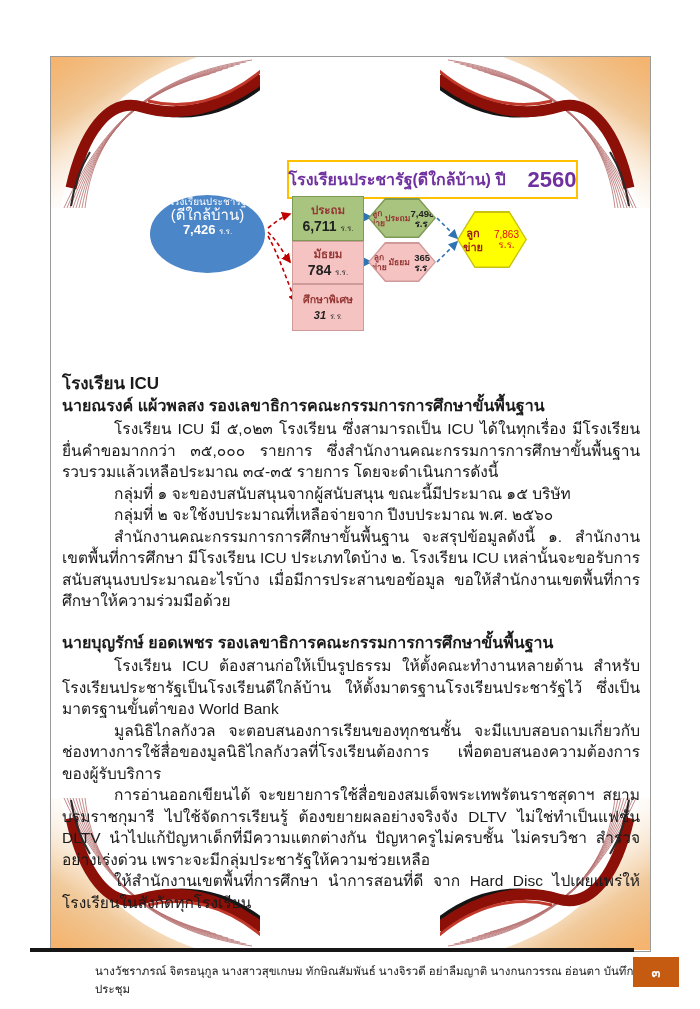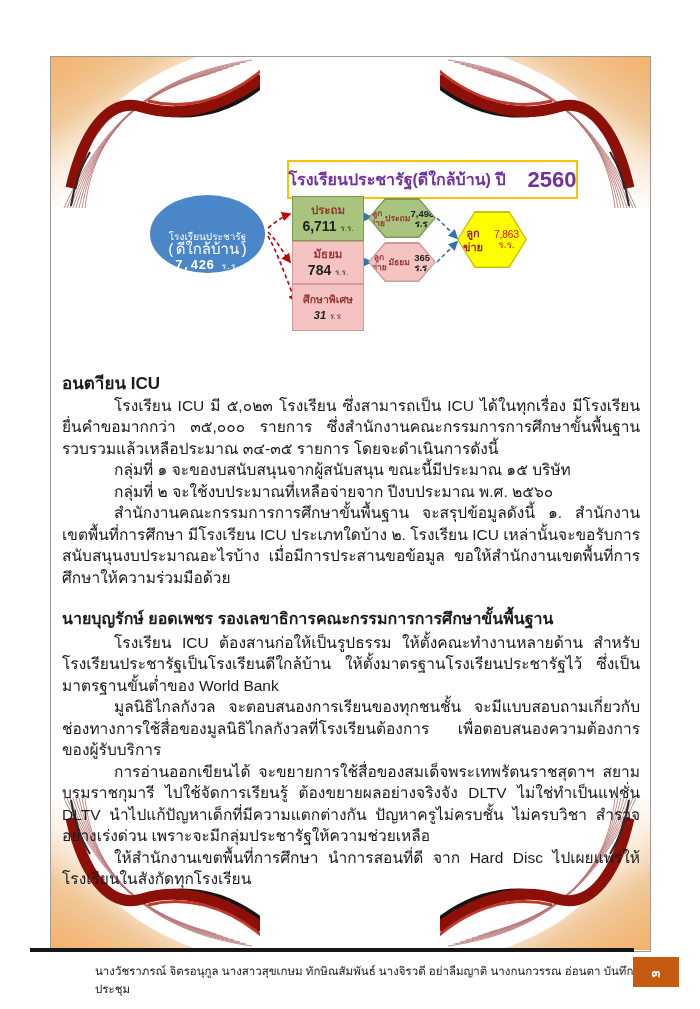--- a/index.html
+++ b/index.html
@@ -13,22 +13,22 @@
   .c-br{left:440px;top:790px;transform:scale(-1,-1);}
 
   
   .diag-title{position:absolute;left:252px;top:160px;width:287px;height:35px;
       border:2px solid #ffc000;background:#fff;display:flex;align-items:center;justify-content:center;
       gap:22px;white-space:nowrap;margin-left:35px;}
   .diag-title .t-prefix{color:#7030a0;font-weight:bold;font-size:16px;}
   .diag-title .t-year{color:#7030a0;font-weight:bold;font-size:22px;}
 
   .ellipse{position:absolute;left:150px;top:195px;width:115px;height:78px;border-radius:50%;
-      background:#4a86c8;display:flex;flex-direction:column;align-items:center;justify-content:flex-end;
-      color:#fff;text-align:center;line-height:13px;font-family:Liberation Mono, monospace;}
+      background:#4a86c8;display:flex;flex-direction:column;align-items:center;justify-content:flex-start;
+      color:#fff;text-align:center;line-height:13px;}
   .ellipse .e1{font-size:10px;}
   .ellipse .e2{font-size:15px;}
   .ellipse .ev{font-size:13px;font-weight:bold;margin-top:2px;}
   .ellipse .unit{font-size:8px;font-weight:normal;}
 
   .lvlbox{position:absolute;left:292px;width:72px;box-sizing:border-box;border:1px solid #7c9a55;
       display:flex;flex-direction:column;align-items:center;justify-content:center;text-align:center;}
   .lvlbox.pink{border-color:#cf9b9a;}
   .lvl-label{font-size:11.5px;font-weight:bold;color:#943634;}
   .lvl-value{font-size:14px;font-weight:bold;color:#222;line-height:15px;}
@@ -176,21 +176,22 @@
   <div class="hex total" style="left:457px;top:211px;width:70px;height:57px;">
     <div class="hex-shape" style="background:#c8c112;"></div>
     <div class="hex-fill" style="background:#ffff00;">
       <span class="hx1">ลูกข่าย</span>
       <span class="hxv">7,863 ร.ร.</span>
     </div>
   </div>
 
   <div class="content">
 
-    <div class="sec-head">อนตาียน ICU</div>
+    <div class="sec-head">โรงเรียน ICU</div>
+    <div class="speaker">นายณรงค์ แผ้วพลสง รองเลขาธิการคณะกรรมการการศึกษาขั้นพื้นฐาน</div>
     <p>โรงเรียน ICU มี ๕,๐๒๓ โรงเรียน ซึ่งสามารถเป็น ICU ได้ในทุกเรื่อง มีโรงเรียนยื่นคำขอมากกว่า ๓๕,๐๐๐ รายการ ซึ่งสำนักงานคณะกรรมการการศึกษาขั้นพื้นฐานรวบรวมแล้วเหลือประมาณ ๓๔-๓๕ รายการ โดยจะดำเนินการดังนี้</p>
     <p>กลุ่มที่ ๑ จะของบสนับสนุนจากผู้สนับสนุน ขณะนี้มีประมาณ ๑๕ บริษัท</p>
     <p>กลุ่มที่ ๒ จะใช้งบประมาณที่เหลือจ่ายจาก ปีงบประมาณ พ.ศ. ๒๕๖๐</p>
     <p>สำนักงานคณะกรรมการการศึกษาขั้นพื้นฐาน จะสรุปข้อมูลดังนี้ ๑. สำนักงานเขตพื้นที่การศึกษา มีโรงเรียน ICU ประเภทใดบ้าง ๒. โรงเรียน ICU เหล่านั้นจะขอรับการสนับสนุนงบประมาณอะไรบ้าง เมื่อมีการประสานขอข้อมูล ขอให้สำนักงานเขตพื้นที่การศึกษาให้ความร่วมมือด้วย</p>
 
     <div class="speaker gap">นายบุญรักษ์  ยอดเพชร รองเลขาธิการคณะกรรมการการศึกษาขั้นพื้นฐาน</div>
     <p>โรงเรียน ICU  ต้องสานก่อให้เป็นรูปธรรม ให้ตั้งคณะทำงานหลายด้าน สำหรับโรงเรียนประชารัฐเป็นโรงเรียนดีใกล้บ้าน ให้ตั้งมาตรฐานโรงเรียนประชารัฐไว้ ซึ่งเป็นมาตรฐานขั้นต่ำของ World Bank</p>
     <p>มูลนิธิไกลกังวล จะตอบสนองการเรียนของทุกชนชั้น จะมีแบบสอบถามเกี่ยวกับช่องทางการใช้สื่อของมูลนิธิไกลกังวลที่โรงเรียนต้องการ เพื่อตอบสนองความต้องการของผู้รับบริการ</p>
     <p>การอ่านออกเขียนได้  จะขยายการใช้สื่อของสมเด็จพระเทพรัตนราชสุดาฯ สยามบรมราชกุมารี ไปใช้จัดการเรียนรู้ ต้องขยายผลอย่างจริงจัง DLTV ไม่ใช่ทำเป็นแฟชั่น DLTV นำไปแก้ปัญหาเด็กที่มีความแตกต่างกัน ปัญหาครูไม่ครบชั้น ไม่ครบวิชา สำรวจอย่างเร่งด่วน เพราะจะมีกลุ่มประชารัฐให้ความช่วยเหลือ</p>
     <p>ให้สำนักงานเขตพื้นที่การศึกษา นำการสอนที่ดี จาก Hard Disc ไปเผยแพร่ให้โรงเรียนในสังกัดทุกโรงเรียน</p>

